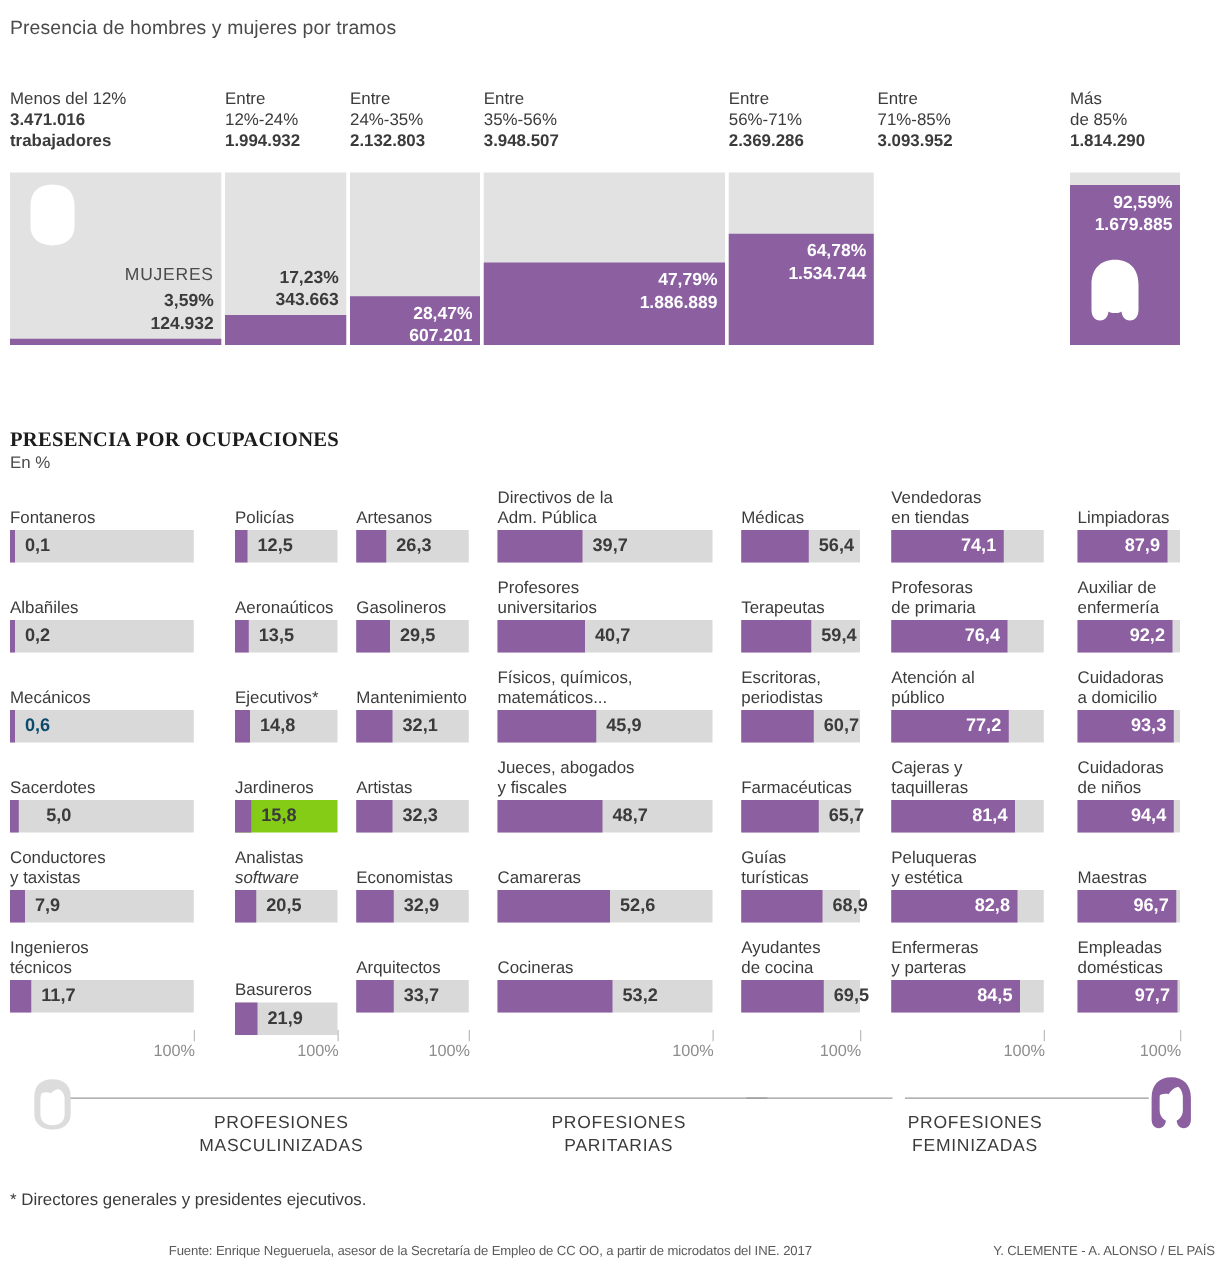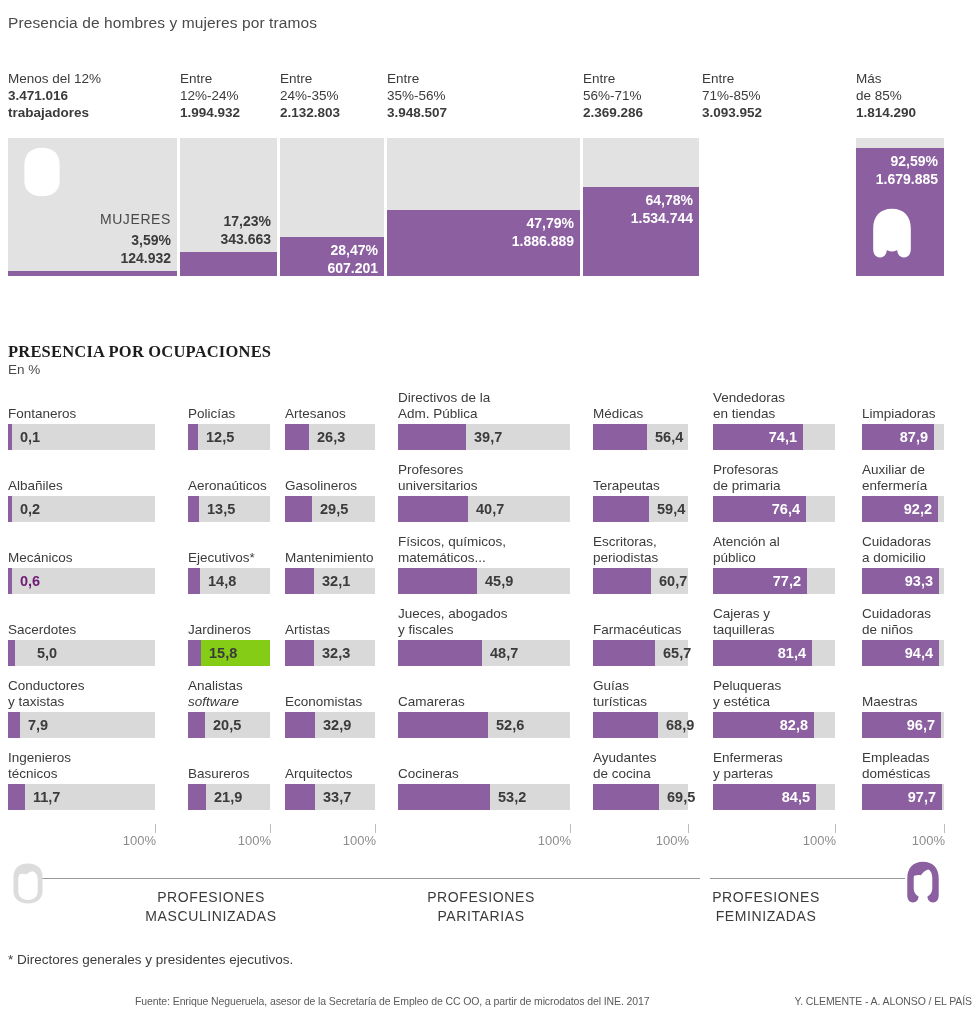--- a/index.html
+++ b/index.html
@@ -79,21 +79,21 @@
 
   
   #axis { position: absolute; left: 0; top: 824px; width: 980px; height: 30px; }
   .tick { position: absolute; top: 0; width: 1px; height: 9px; background: #bdbdbd; }
   .tick-lbl {
     position: absolute; top: 9px; font-size: 13px; color: #8d8d8d;
     transform: translateX(-100%); white-space: nowrap;
   }
 
   
-  #groups { position: absolute; left: 0; top: 878px; width: 928px; height: 60px; }
+  #groups { position: absolute; left: 14px; top: 878px; width: 928px; height: 60px; }
   .grp-rule { position: absolute; top: 0; height: 1px; background: #9a9a9a; }
   .grp-lbl {
     position: absolute; top: 10px; text-align: center;
     font-size: 14px; line-height: 19px; letter-spacing: .6px;
     color: #3b3b3b; white-space: pre-line;
   }
 
   #footnote {
     position: absolute; left: 8px; top: 952px;
     font-size: 13.5px; color: #3b3b3b;
@@ -223,21 +223,21 @@
         <div class="occ-name">Albañiles</div>
         <div class="occ-bar" style="background: rgb(217, 217, 217); width: 147px;">
           <div class="fill" style="width: 4px; background: rgb(139, 95, 160);"></div>
           <div class="val" style="color: rgb(59, 59, 59); left: 12px;">0,2</div>
         </div>
       </div>
       <div class="occ-item" style="width: 147px; top: 162px;">
         <div class="occ-name">Mecánicos</div>
         <div class="occ-bar" style="background: rgb(217, 217, 217); width: 147px;">
           <div class="fill" style="width: 4px; background: rgb(139, 95, 160);"></div>
-          <div class="val" style="color: #701a75; left: 12px;">0,6</div>
+          <div class="val" style="color: #0c4a6e; left: 12px;">0,6</div>
         </div>
       </div>
       <div class="occ-item" style="width: 147px; top: 234px;">
         <div class="occ-name">Sacerdotes</div>
         <div class="occ-bar" style="background: rgb(217, 217, 217); width: 147px;">
           <div class="fill" style="width: 7px; background: rgb(139, 95, 160);"></div>
           <div class="val" style="color: rgb(59, 59, 59); left: 29px;">5,0</div>
         </div>
       </div>
       <div class="occ-item" style="width: 147px; top: 290px;">
@@ -286,21 +286,21 @@
           <div class="val" style="color: rgb(59, 59, 59); left: 21px;">15,8</div>
         </div>
       </div>
       <div class="occ-item" style="width: 82px; top: 290px;">
         <div class="occ-name">Analistas<br><i>software</i></div>
         <div class="occ-bar" style="background: rgb(217, 217, 217); width: 82px;">
           <div class="fill" style="width: 17px; background: rgb(139, 95, 160);"></div>
           <div class="val" style="color: rgb(59, 59, 59); left: 25px;">20,5</div>
         </div>
       </div>
-      <div class="occ-item" style="width: 82px; top: 378px;">
+      <div class="occ-item" style="width: 82px; top: 396px;">
         <div class="occ-name">Basureros</div>
         <div class="occ-bar" style="background: rgb(217, 217, 217); width: 82px;">
           <div class="fill" style="width: 18px; background: rgb(139, 95, 160);"></div>
           <div class="val" style="color: rgb(59, 59, 59); left: 26px;">21,9</div>
         </div>
       </div>
     </div>
     <div class="occ-col" style="left: 285px; width: 90px;">
       <div class="occ-item" style="width: 90px; top: 18px;">
         <div class="occ-name">Artesanos</div>

